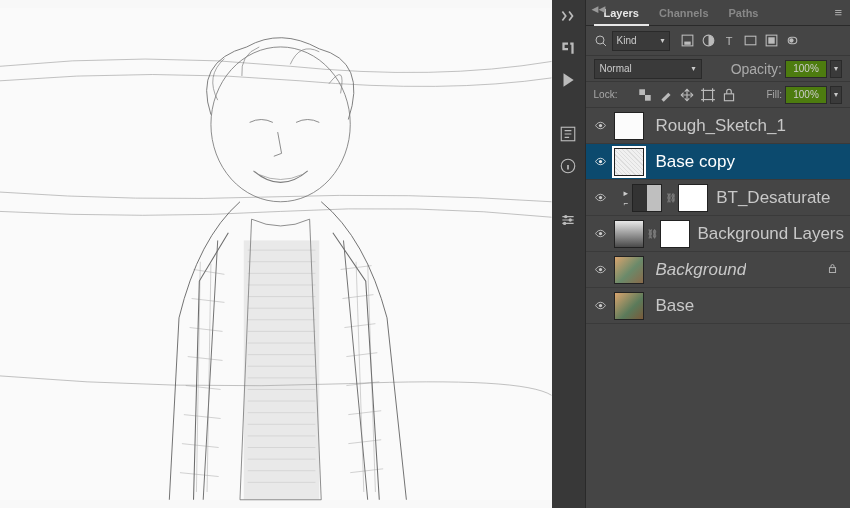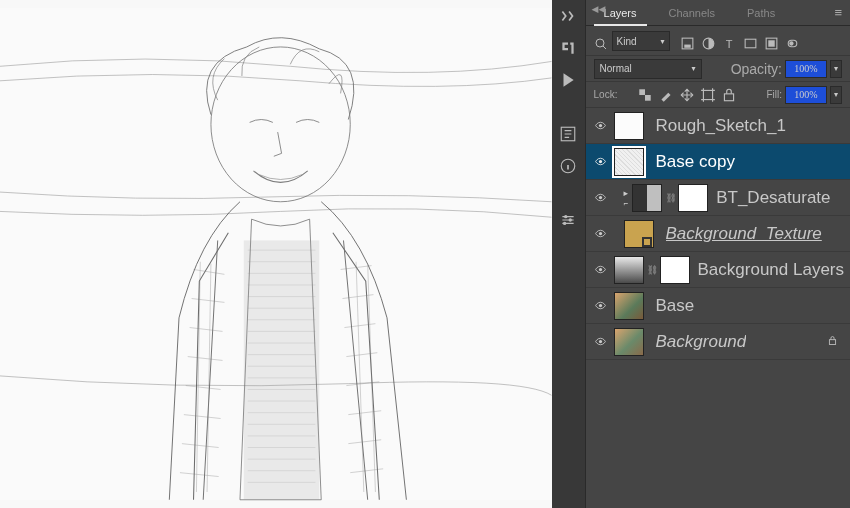--- a/index.html
+++ b/index.html
@@ -7,34 +7,34 @@
 .canvas-area { width: 570px; height: 508px; background: #f8f8f8; position: relative; overflow: hidden; }
 .sketch-placeholder { width: 100%; height: 100%; position: relative; }
 .sketch-placeholder svg { width: 100%; height: 100%; }
 .right-zone { flex: 1; display: flex; background: #454545; }
 .tool-strip { width: 34px; background: #383838; display: flex; flex-direction: column; align-items: center; padding-top: 6px; gap: 12px; border-right: 1px solid #2a2a2a; }
 .tool-strip .t-icon { width: 20px; height: 20px; display: flex; align-items: center; justify-content: center; color: #b8b8b8; cursor: pointer; }
 .tool-strip .t-icon svg { width: 18px; height: 18px; }
 .panel { flex: 1; display: flex; flex-direction: column; background: #454545; color: #c8c8c8; font-size: 11px; }
 .panel-header { display: flex; align-items: center; height: 26px; padding: 0 8px; border-bottom: 1px solid #2a2a2a; position: relative; }
 .panel-header .collapse { position: absolute; left: 6px; top: 4px; font-size: 9px; color: #999; }
-.tabs { display: flex; gap: 12px; margin-left: 0; }
+.tabs { display: flex; gap: 0; margin-left: 0; font-weight: bold; }
 .tab { padding: 6px 10px 5px; color: #888; cursor: pointer; }
 .tab.active { color: #e8e8e8; background: #454545; border-bottom: 2px solid #e8e8e8; margin-bottom: -1px; }
 .panel-menu { margin-left: auto; color: #aaa; cursor: pointer; font-size: 13px; }
-.filter-row { display: flex; align-items: flex-end; height: 30px; padding: 4px 8px; gap: 4px; border-bottom: 1px solid #383838; }
+.filter-row { display: flex; align-items: center; height: 30px; padding: 4px 8px; gap: 4px; border-bottom: 1px solid #383838; }
 .search-icn { width: 14px; height: 14px; display: flex; align-items: center; justify-content: center; }
 .kind-dd { background: #3a3a3a; border: 1px solid #2a2a2a; color: #ccc; height: 20px; width: 58px; padding: 0 4px; font-size: 10px; display: flex; align-items: center; justify-content: space-between; cursor: pointer; }
 .filter-icons { display: flex; gap: 6px; margin-left: 6px; }
 .filter-icons .fi { width: 15px; height: 15px; display: flex; align-items: center; justify-content: center; color: #bbb; cursor: pointer; font-size: 11px; }
 .blend-row { display: flex; align-items: center; height: 26px; padding: 2px 8px; gap: 20px; border-bottom: 1px solid #383838; }
 .blend-dd { background: #3a3a3a; border: 1px solid #2a2a2a; color: #ccc; height: 20px; flex: 1; padding: 0 5px; font-size: 10px; display: flex; align-items: center; justify-content: space-between; cursor: pointer; max-width: 108px; }
 .opacity-group { display: flex; align-items: center; gap: 3px; margin-left: auto; }
 .opacity-group .lbl { font-size: 14px; color: #aaa; }
-.opacity-group .val { background: #1d4ed8; border: 1px solid #2a2a2a; width: 42px; height: 18px; font-size: 10px; display: flex; align-items: center; justify-content: center; color: #ccc; font-family: Liberation Serif, serif; }
+.opacity-group .val { background: #4d7c0f; border: 1px solid #2a2a2a; width: 42px; height: 18px; font-size: 10px; display: flex; align-items: center; justify-content: center; color: #ccc; }
 .opacity-group .ar { width: 12px; height: 18px; background: #3a3a3a; border: 1px solid #2a2a2a; display: flex; align-items: center; justify-content: center; font-size: 8px; cursor: pointer; }
 .lock-row { display: flex; align-items: center; height: 26px; padding: 2px 8px; gap: 20px; border-bottom: 1px solid #383838; }
 .lock-row .lbl { font-size: 10px; color: #aaa; }
 .lock-icons { display: flex; gap: 5px; }
 .lock-icons .li { width: 16px; height: 16px; display: flex; align-items: center; justify-content: center; color: #bbb; cursor: pointer; font-size: 11px; }
 .layers-list { flex: 1; overflow-y: auto; }
 .layer-row { display: flex; align-items: center; height: 36px; padding: 2px 6px; border-bottom: 1px solid #3a3a3a; cursor: pointer; }
 .layer-row.selected { background: #0c4a6e; color: #fff; }
 .layer-row .vis { width: 18px; display: flex; justify-content: center; color: #ccc; cursor: pointer; }
 .layer-row .indent { width: 10px; }
@@ -290,71 +290,55 @@
             <span style="font-size:8px">⌐</span>
           </div>
         <div class="thumb adj">
             <div class="adj-hb"></div>
           </div>
         <div class="link">⛓</div>
         <div class="mask"></div>
         <span class="lname">BT_Desaturate</span>
       </div>
 
-      <div class="layer-row">
-        <div class="vis eye">
-            <svg viewBox="0 0 16 16">
-              <path d="M2 8s2-4 6-4 6 4 6 4-2 4-6 4-6-4-6-4z" stroke="#ccc" fill="none"></path>
-              <circle cx="8" cy="8" r="2" fill="#ccc"></circle>
-            </svg>
-          </div>
-        <div class="indent"></div>
-        <div class="thumb texture">
-            <svg width="10" height="10" style="position:relative;top:8px;left:8px">
-              <rect width="10" height="10" fill="#333"></rect>
-              <rect x="2" y="2" width="6" height="6" fill="#c9a34f"></rect>
-            </svg>
-          </div>
-        <span class="lname underlined italic">Background_Texture </span>
-      </div>
 
       <div class="layer-row">
         <div class="vis eye">
             <svg viewBox="0 0 16 16">
               <path d="M2 8s2-4 6-4 6 4 6 4-2 4-6 4-6-4-6-4z" stroke="#ccc" fill="none"></path>
               <circle cx="8" cy="8" r="2" fill="#ccc"></circle>
             </svg>
           </div>
         <div class="thumb gradient"></div>
         <div class="link">⛓</div>
         <div class="mask"></div>
         <span class="lname">Background Layers</span>
-      </div>
-
-      <div class="layer-row">
-        <div class="vis eye">
-            <svg viewBox="0 0 16 16">
-              <path d="M2 8s2-4 6-4 6 4 6 4-2 4-6 4-6-4-6-4z" stroke="#ccc" fill="none"></path>
-              <circle cx="8" cy="8" r="2" fill="#ccc"></circle>
-            </svg>
-          </div>
-        <div class="thumb photo"></div>
-        <span class="lname">Base</span>
       </div>
 
       <div class="layer-row">
         <div class="vis eye">
             <svg viewBox="0 0 16 16">
               <path d="M2 8s2-4 6-4 6 4 6 4-2 4-6 4-6-4-6-4z" stroke="#ccc" fill="none"></path>
               <circle cx="8" cy="8" r="2" fill="#ccc"></circle>
             </svg>
           </div>
         <div class="thumb photo2"></div>
         <span class="lname italic">Background</span>
         <span class="lock-badge"><svg width="11" height="11" viewBox="0 0 14 14">
               <rect x="3" y="6" width="8" height="6" stroke="#ccc" fill="none"></rect>
               <path d="M5 6V4a2 2 0 014 0v2" stroke="#ccc" fill="none"></path>
             </svg></span>
       </div>
 
+      <div class="layer-row">
+        <div class="vis eye">
+            <svg viewBox="0 0 16 16">
+              <path d="M2 8s2-4 6-4 6 4 6 4-2 4-6 4-6-4-6-4z" stroke="#ccc" fill="none"></path>
+              <circle cx="8" cy="8" r="2" fill="#ccc"></circle>
+            </svg>
+          </div>
+        <div class="thumb photo"></div>
+        <span class="lname">Base</span>
+      </div>
+
     </div>
   </div>
 </div>
 
 </body></html>

